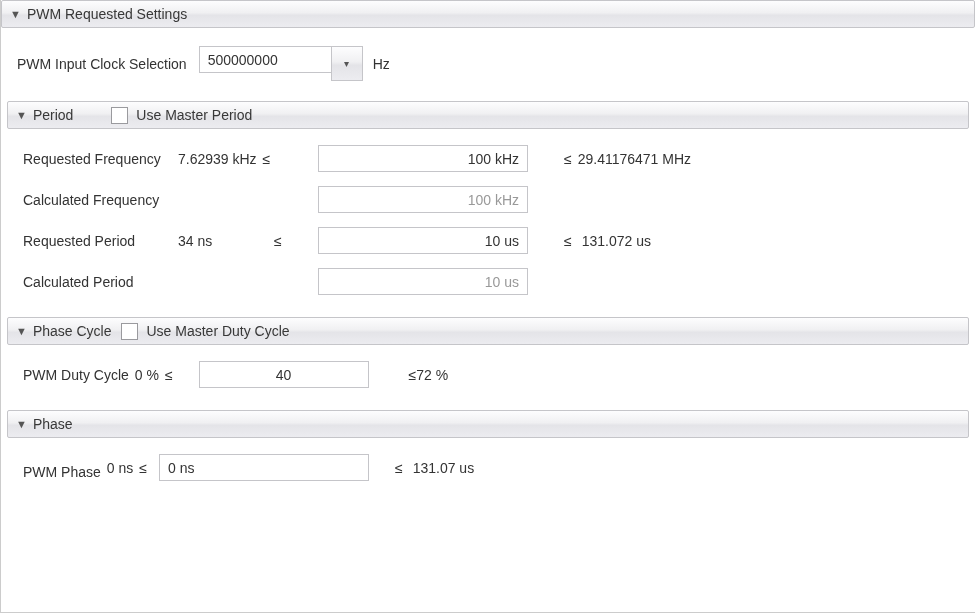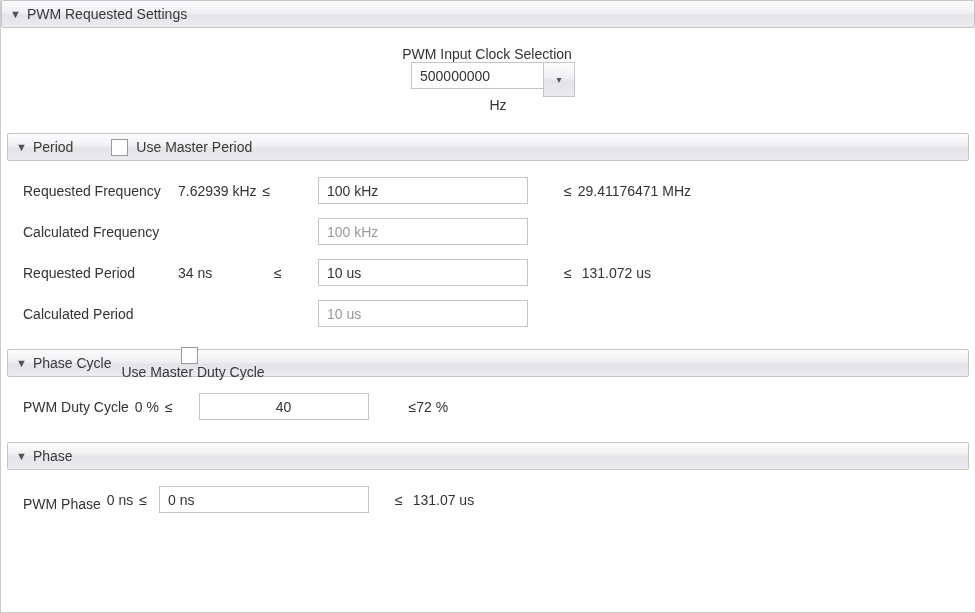--- a/index.html
+++ b/index.html
@@ -113,36 +113,36 @@
   .leq {
     padding: 0 6px;
   }
   .header-checkbox-wrap {
     display: flex;
     align-items: center;
     margin-left: 38px;
   }
   .col-label-a { width: 155px; }
   .col-min-a   { width: 140px; display:flex; align-items:flex-start; justify-content: flex-start;}
-  .col-input-a { width: 210px; }
+  .col-input-a { width: 210px; text-align: right; }
   .col-max-a   { display:flex; align-items:center; }
 </style>
 </head>
 <body>
 
 <div class="page">
 
   <div class="panel">
     <div class="panel-header">
       <span class="tri">▼</span>
       <span class="title">PWM Requested Settings</span>
     </div>
     <div class="outer-body">
 
-      <div class="row" style="padding-left:10px; margin-bottom:20px;flex-direction:column;">
+      <div class="row" style="padding-left:10px; margin-bottom:20px;">
         <span class="lbl" style="margin-right:12px;">PWM Input Clock Selection</span>
         <div class="combo">
           <input class="text-input" type="text" value="500000000" style="">
           <div class="combo-btn">
             <span class="tri">▾</span>
           </div>
         </div>
         <span class="lbl" style="margin-left:10px;">Hz</span>
       </div>
 
@@ -195,21 +195,21 @@
             <input class="text-input col-input-a" type="text" readonly="" value="10 us" style="">
           </div>
 
         </div>
       </div>
 
       <div class="sub-panel">
         <div class="panel-header">
           <span class="tri">▼</span>
           <span class="title">Phase Cycle</span>
-          <span class="header-checkbox-wrap" style="margin-left:10px;flex-direction:column;">
+          <span class="header-checkbox-wrap" style="margin-left:10px;">
             <span class="checkbox-box"></span>
             <span>Use Master Duty Cycle</span>
           </span>
         </div>
         <div class="panel-body tight">
           <div class="row">
             <span class="lbl" style="margin-right:6px;">PWM Duty Cycle</span>
             <span>0 %</span>
             <span class="leq">≤</span>
             <input class="text-input" style="width: 170px; margin-left: 20px; text-align: center;" type="text" value="40">

